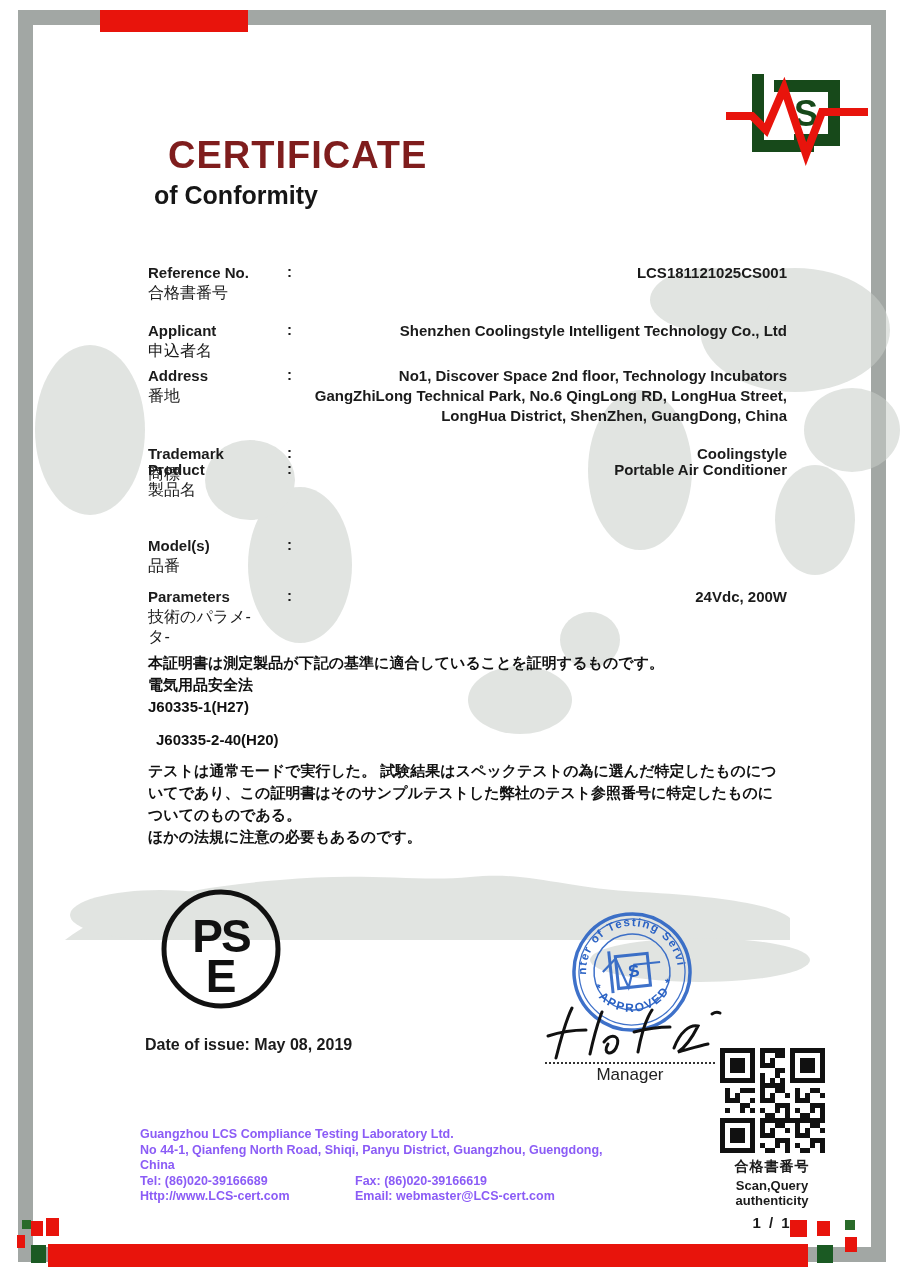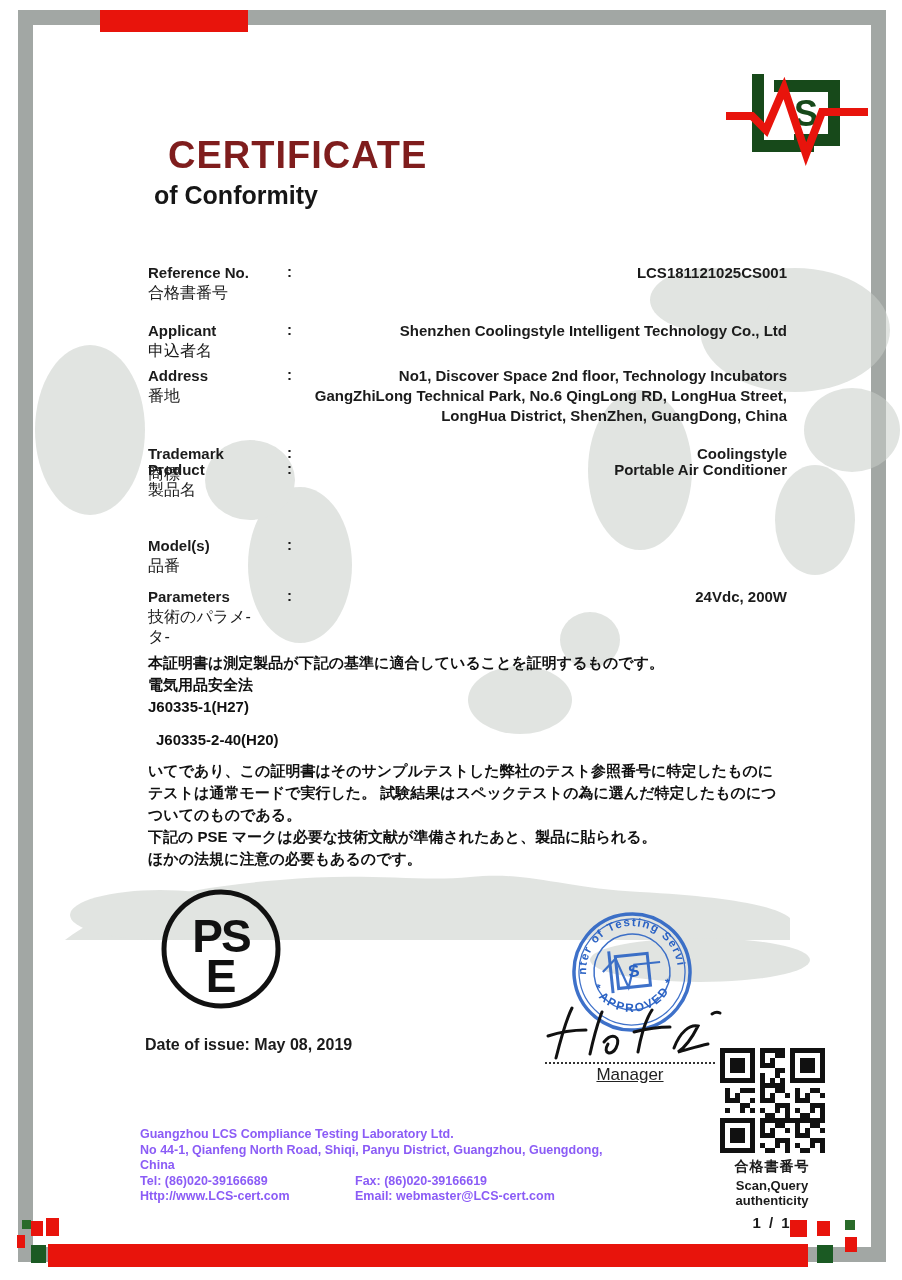--- a/index.html
+++ b/index.html
@@ -45,21 +45,21 @@
 
   
   .qr-wrap{position:absolute;left:716px;top:1048px;width:112px;z-index:6;text-align:center;}
   .qr-cap-cn{font-size:14px;font-weight:800;margin-top:5px;letter-spacing:1px;}
   .qr-cap-en{font-size:13px;font-weight:800;margin-top:2px;}
   .qr-page{font-size:15px;font-weight:800;margin-top:6px;letter-spacing:2px;}
 
   .manager-line{position:absolute;left:545px;top:1040px;width:170px;
                 border-bottom:2px dotted #333;height:22px;z-index:5;}
   .manager-label{position:absolute;left:545px;top:1065px;width:170px;text-align:center;
-                 font-size:17px;font-weight:400;color:#222;z-index:5;text-decoration:underline;}
+                 font-size:17px;font-weight:400;color:#222;z-index:5;}
 
   svg text{font-family:"Liberation Sans","DejaVu Sans",sans-serif;}
 </style>
 </head>
 <body>
 
 <div class="page">
 
   <svg id="map" width="902" height="1280" viewBox="0 0 902 1280">
     <g fill="#c9cec9" opacity="0.55">
@@ -164,24 +164,23 @@
   </div>
 
   <div class="jtext" style="top:652px;">
     <span class="jline">本証明書は測定製品が下記の基準に適合していることを証明するものです。</span>
     <span class="jline">電気用品安全法</span>
     <span class="jline" style="font-weight:700;">J60335-1(H27)</span>
     <span class="jline" style="font-weight:700;margin-top:11px;margin-left:8px;">J60335-2-40(H20)</span>
   </div>
 
   <div class="jtext" style="top:760px;">
+    <span class="jline">テストは通常モードで実行した。 試験結果はスペックテストの為に選んだ特定したものにつ</span>
     <span class="jline">いてであり、この証明書はそのサンプルテストした弊社のテスト参照番号に特定したものに</span>
-    <span class="jline">テストは通常モードで実行した。 試験結果はスペックテストの為に選んだ特定したものにつ</span>
     <span class="jline">ついてのものである。</span>
-    <span class="jline">下記の PSE マークは必要な技術文献が準備されたあと、製品に貼られる。</span>
     <span class="jline">ほかの法規に注意の必要もあるのです。</span>
   </div>
 
   <svg class="abs" style="left:158px;top:886px;z-index:4;" width="126" height="126" viewBox="0 0 126 126">
     <circle cx="63" cy="63" r="57" fill="none" stroke="#111" stroke-width="5"></circle>
     <text x="63" y="66" font-size="46" font-weight="bold" fill="#111" text-anchor="middle" letter-spacing="-2">PS</text>
     <text x="63" y="106" font-size="46" font-weight="bold" fill="#111" text-anchor="middle">E</text>
   </svg>
 
   <svg class="abs" style="left:565px;top:905px;z-index:5;transform:rotate(-6deg);" width="134" height="134" viewBox="0 0 134 134">

